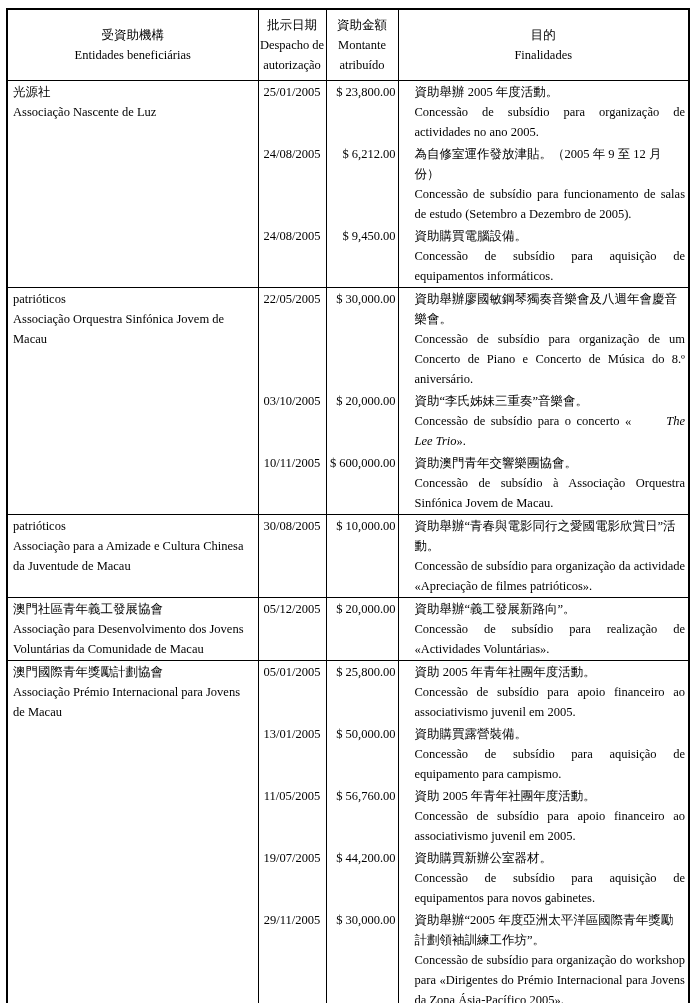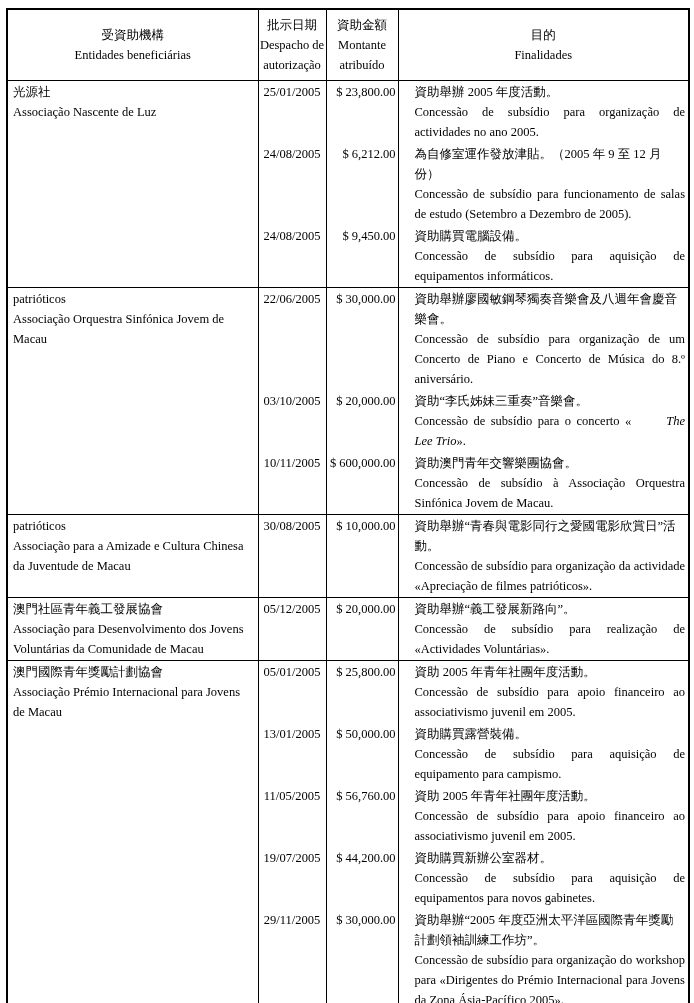--- a/index.html
+++ b/index.html
@@ -110,21 +110,21 @@
           <td class="purpose-cell">
             <div class="purpose-line zh-line"><span>資助購買電腦設備。</span></div>
             <div class="purpose-line pt-line"><span>Concessão de subsídio para aquisição de equipamentos informáticos.</span></div>
           </td>
         </tr>
         <tr class="group-start">
           <td class="entity-cell" rowspan="3">
             <div class="zh-line">patrióticos</div>
             <div class="zh-line">Associação Orquestra Sinfónica Jovem de Macau</div>
           </td>
-          <td class="date-cell">22/06/2005</td>
+          <td class="date-cell">22/05/2005</td>
           <td class="amount-cell">$ 30,000.00</td>
           <td class="purpose-cell">
             <div class="purpose-line zh-line"><span>資助舉辦廖國敏鋼琴獨奏音樂會及八週年會慶音樂會。</span></div>
             <div class="purpose-line pt-line"><span>Concessão de subsídio para organização de um Concerto de Piano e Concerto de Música do 8.º aniversário.</span></div>
           </td>
         </tr>
         <tr class="group-cont">
           <td class="date-cell">03/10/2005</td>
           <td class="amount-cell">$ 20,000.00</td>
           <td class="purpose-cell">

